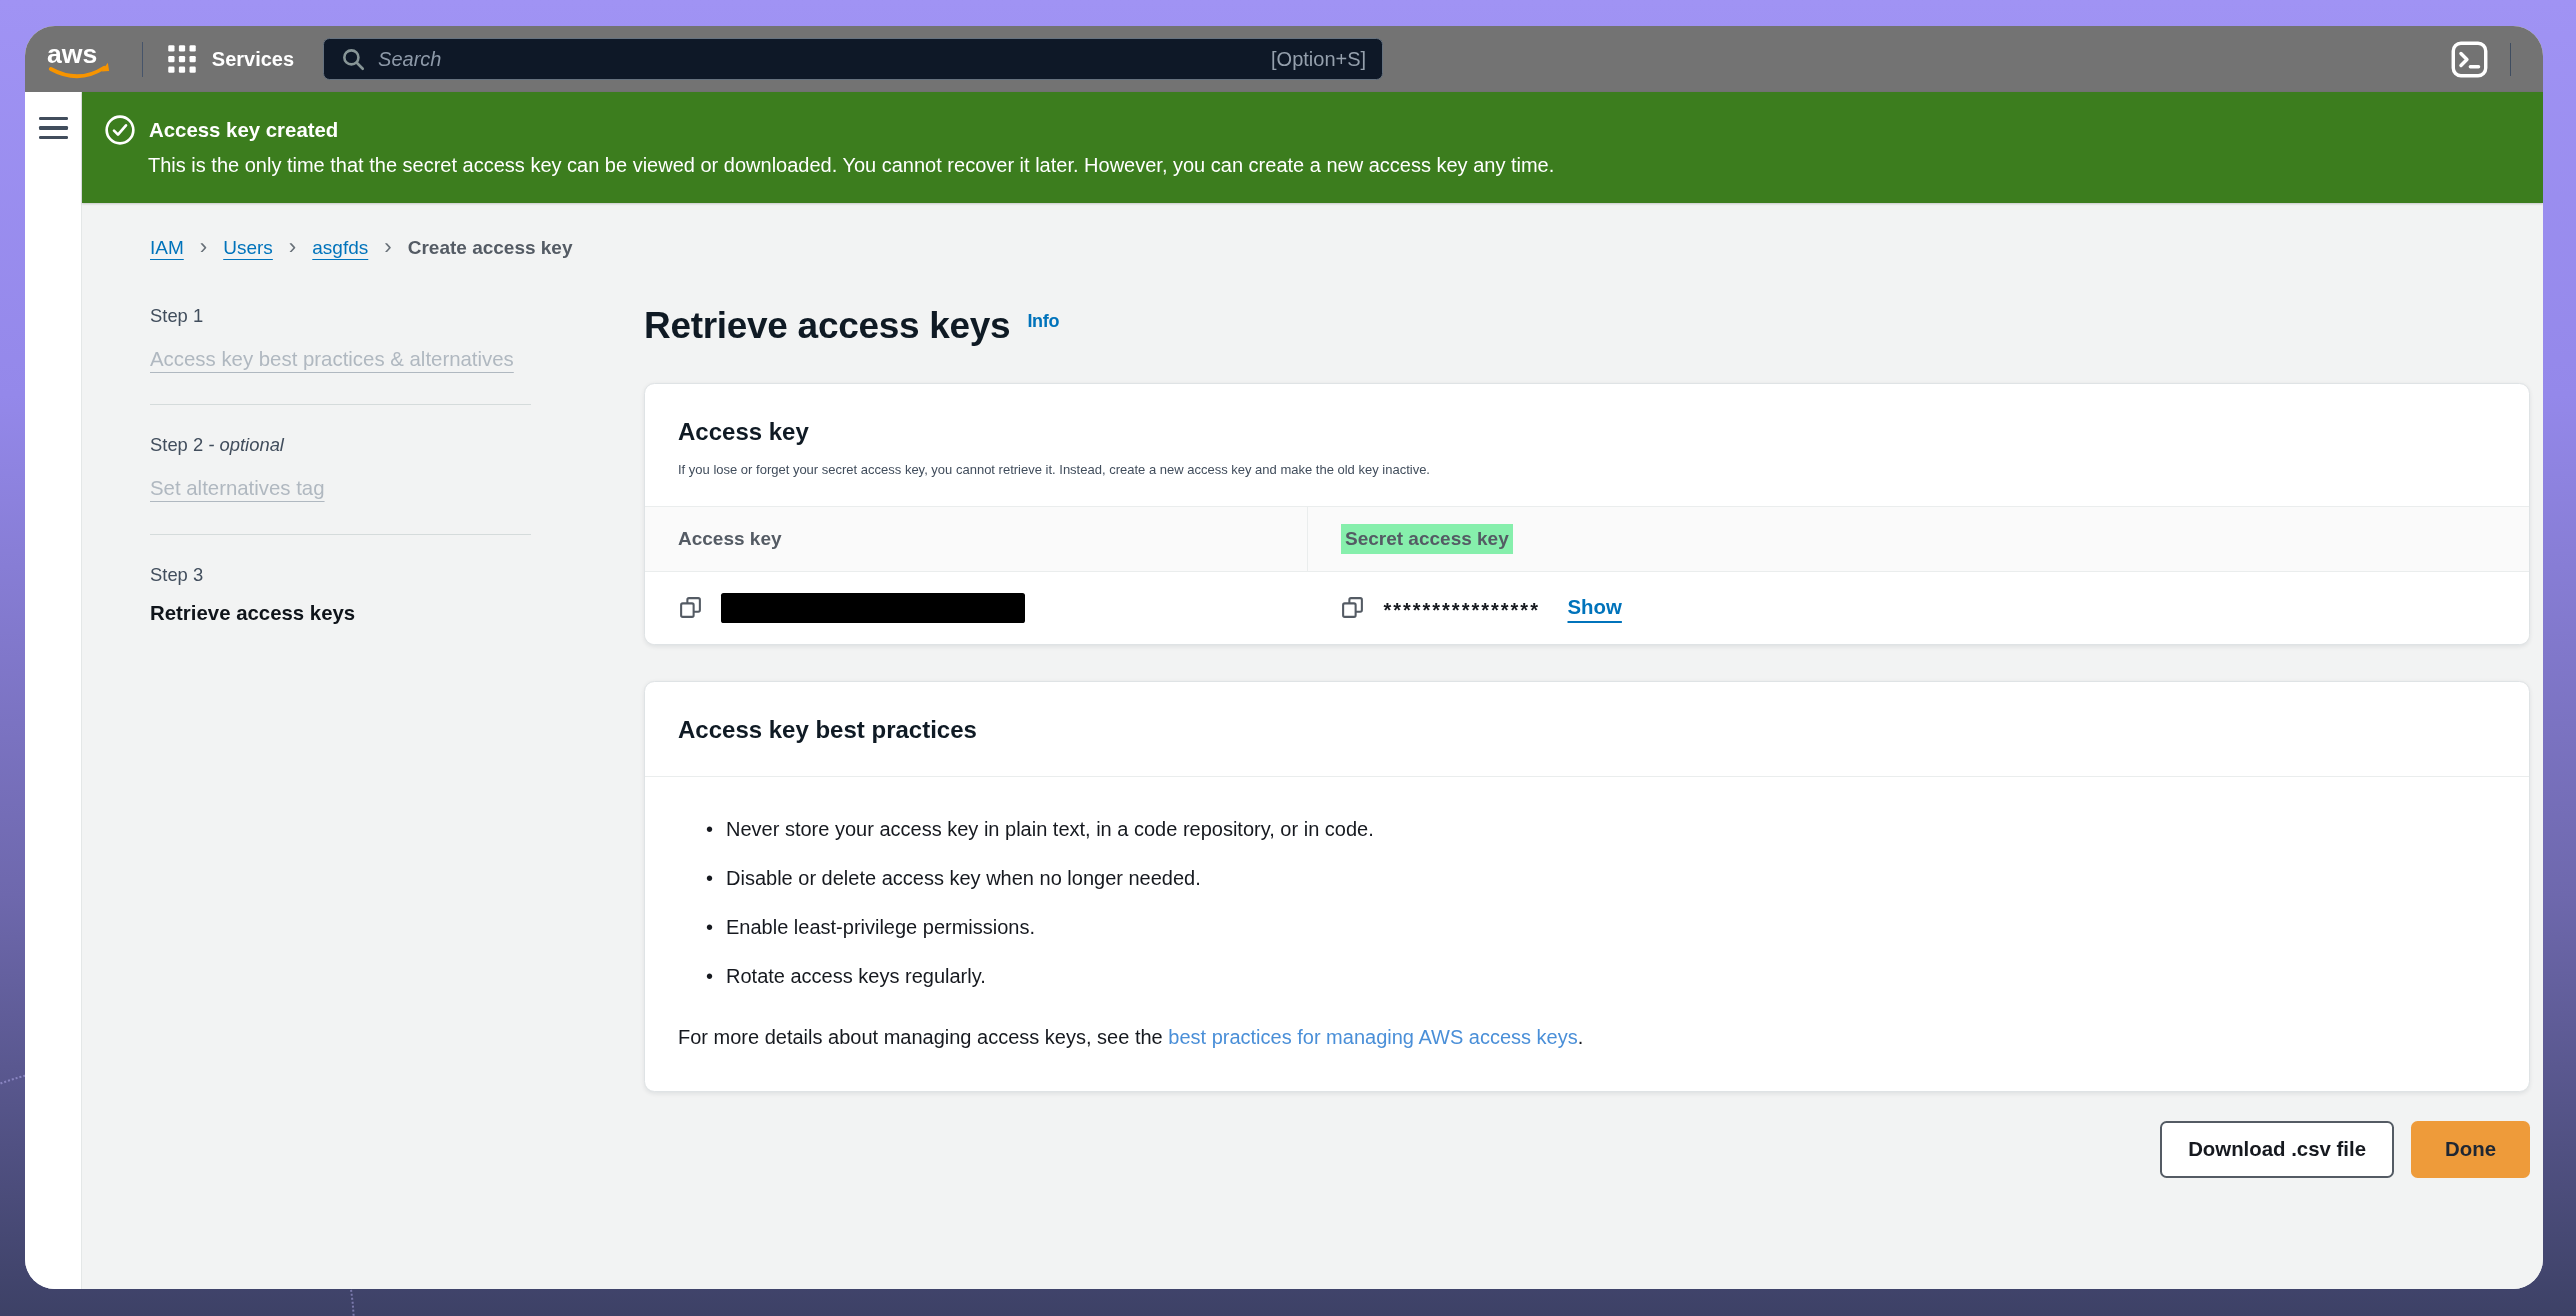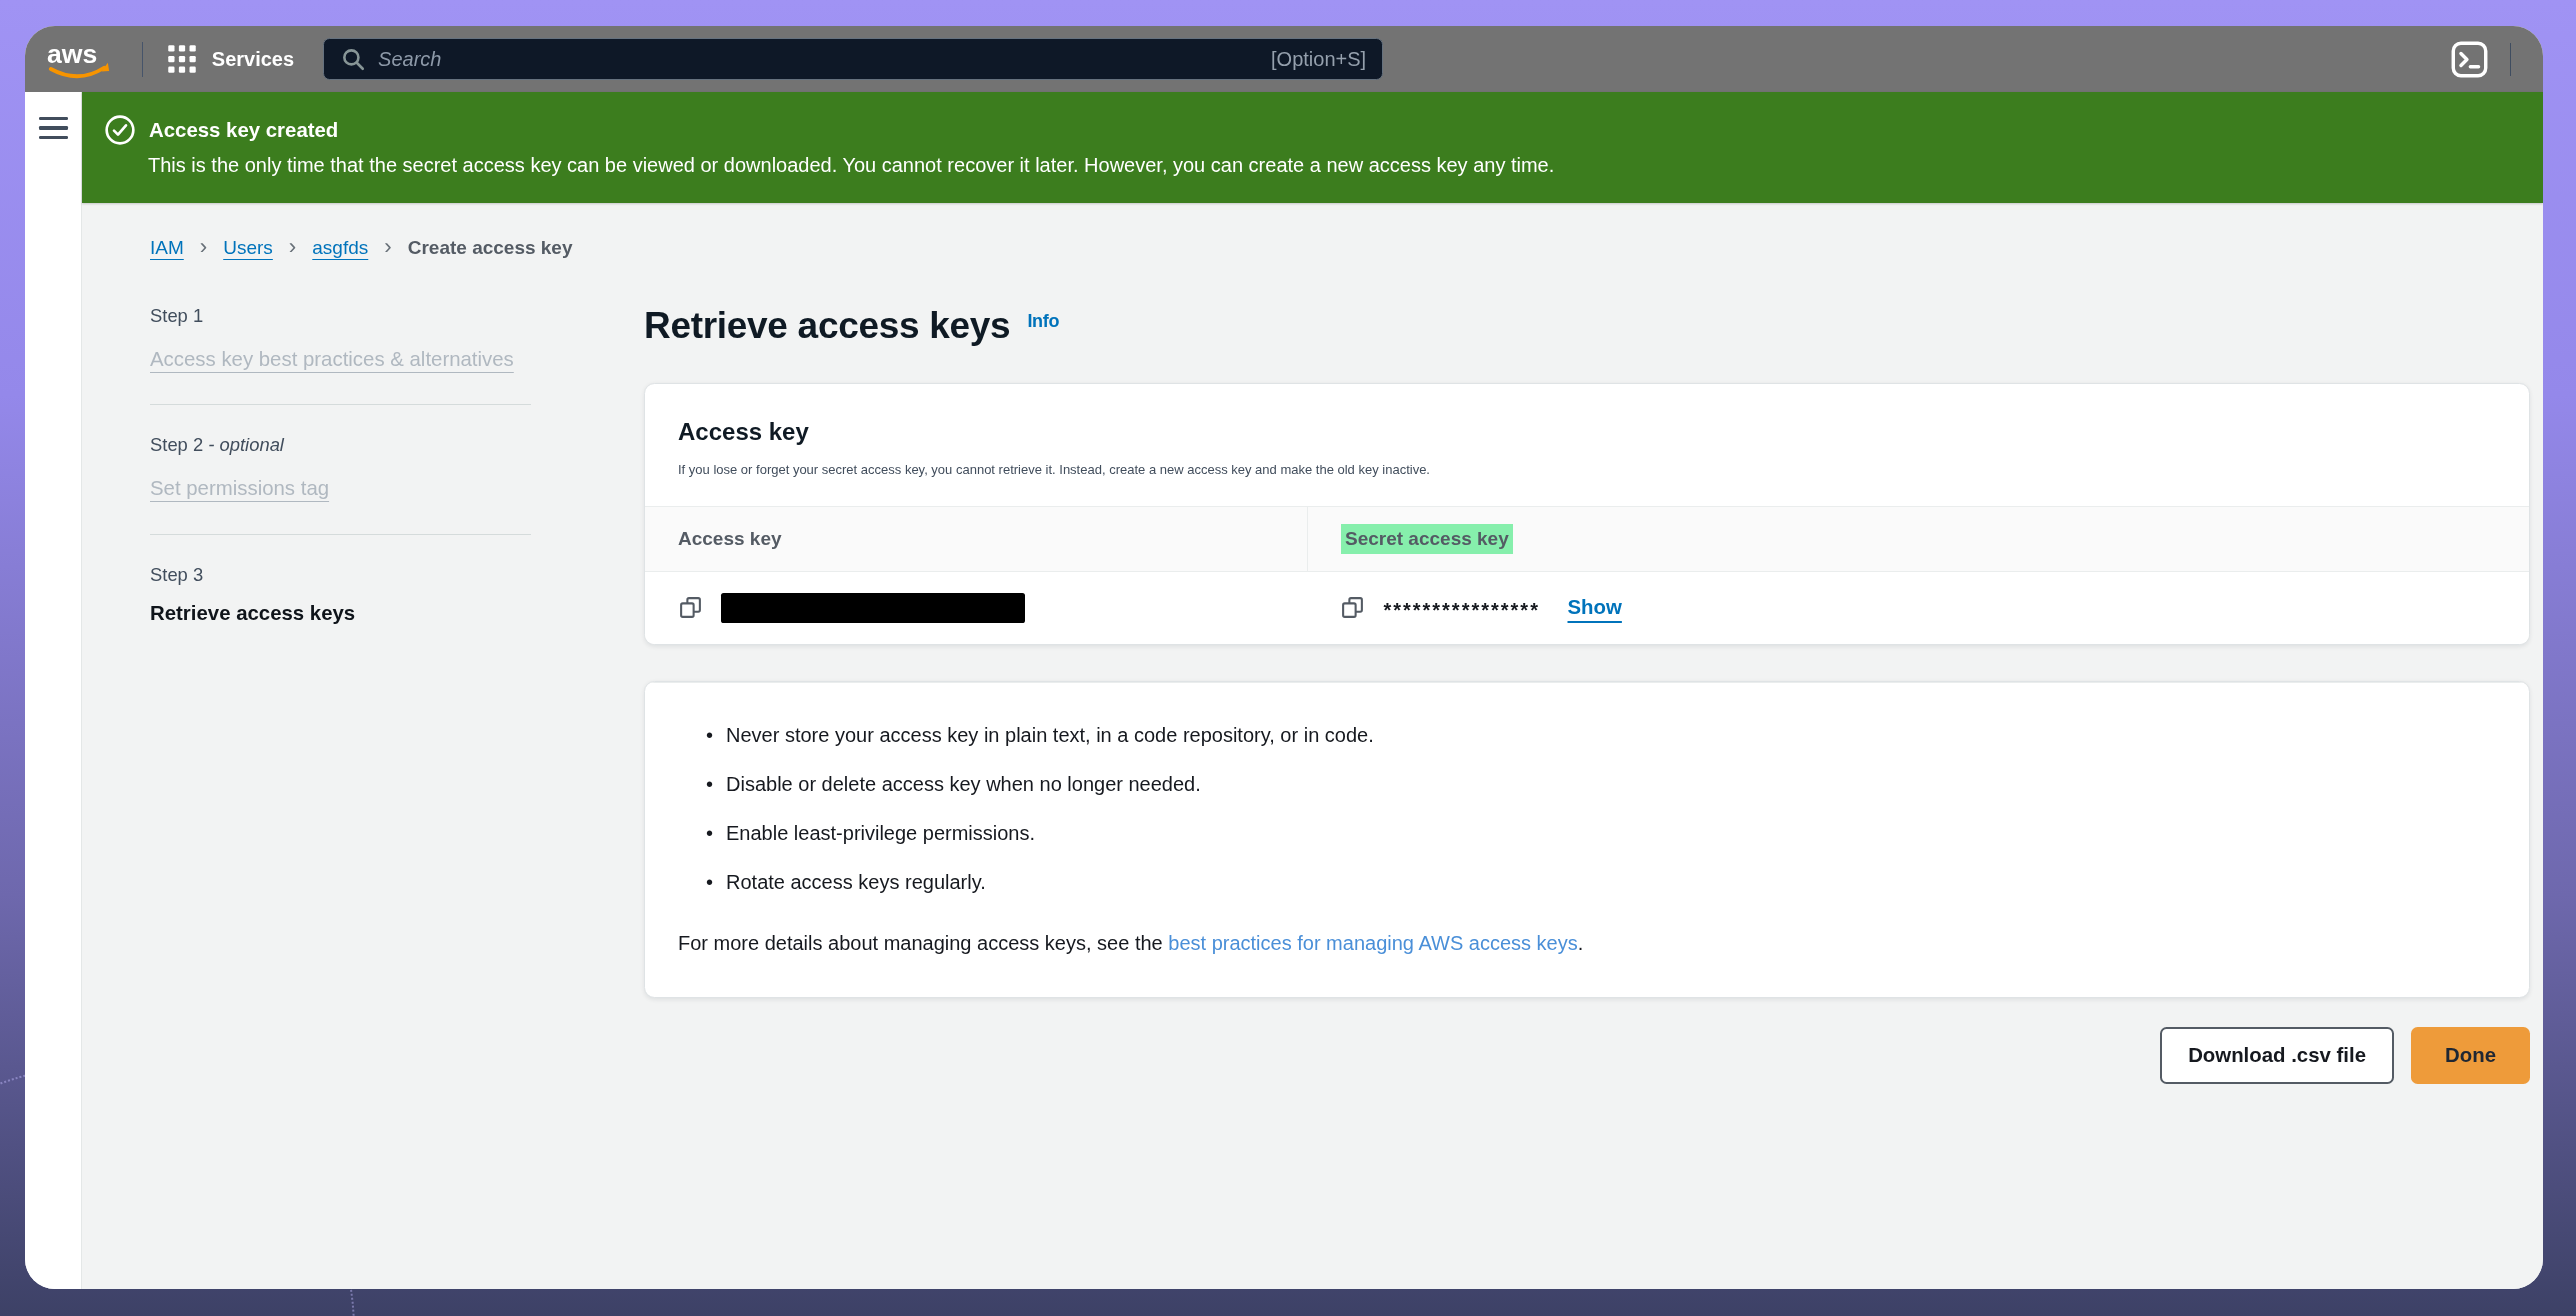--- a/index.html
+++ b/index.html
@@ -198,21 +198,21 @@
           <div class="cols">
 
             <nav class="steps">
               <div class="step-label">Step 1</div>
               <a class="step-link">Access key best practices &amp; alternatives</a>
               <hr class="step-divider">
               <div class="step-label">
                 <span>Step 2</span>
                 <em>- optional</em>
               </div>
-              <a class="step-link">Set permissions tag</a>
+              <a class="step-link">Set alternatives tag</a>
               <hr class="step-divider">
               <div class="step-label">Step 3</div>
               <div class="step-current">Retrieve access keys</div>
             </nav>
 
             <main class="maincol">
               <h1 class="page-title"><span>Retrieve access keys</span><a class="info-link">Info</a></h1>
 
               <section class="card">
                 <div class="card-head">
@@ -238,20 +238,23 @@
                       <rect x="9" y="3" width="12" height="13" rx="1.5"></rect>
                       <rect x="3" y="8" width="12" height="13" rx="1.5" fill="#ffffff"></rect>
                     </svg>
                     <span class="mask">****************</span>
                     <a class="show-link">Show</a>
                   </div>
                 </div>
               </section>
 
               <section class="card card2">
+                <div class="card-head">
+                  <h2>Access key best practices</h2>
+                </div>
                 <hr class="card2-divider">
                 <div class="card2-body">
                   <ul class="bp-list">
                     <li>
                         <span class="bullet">•</span>
                         <span>Never store your access key in plain text, in a code repository, or in code.</span>
                       </li>
                     <li>
                         <span class="bullet">•</span>
                         <span>Disable or delete access key when no longer needed.</span>

